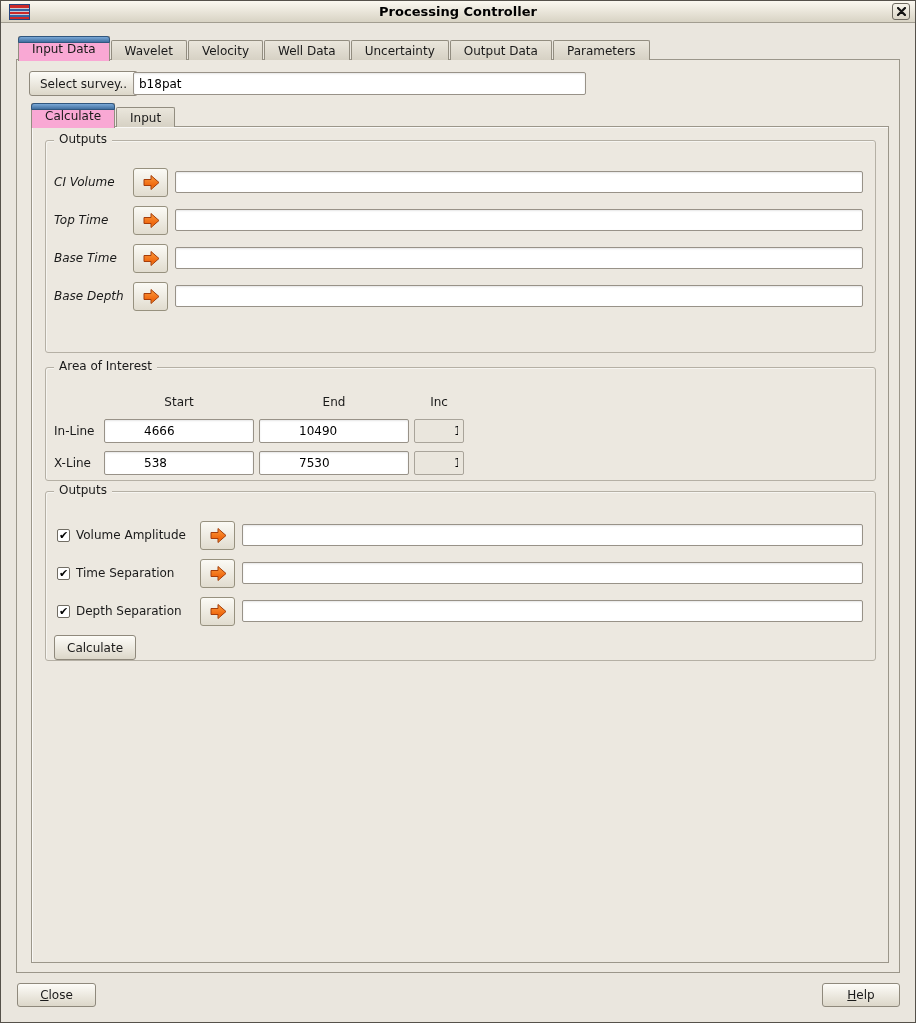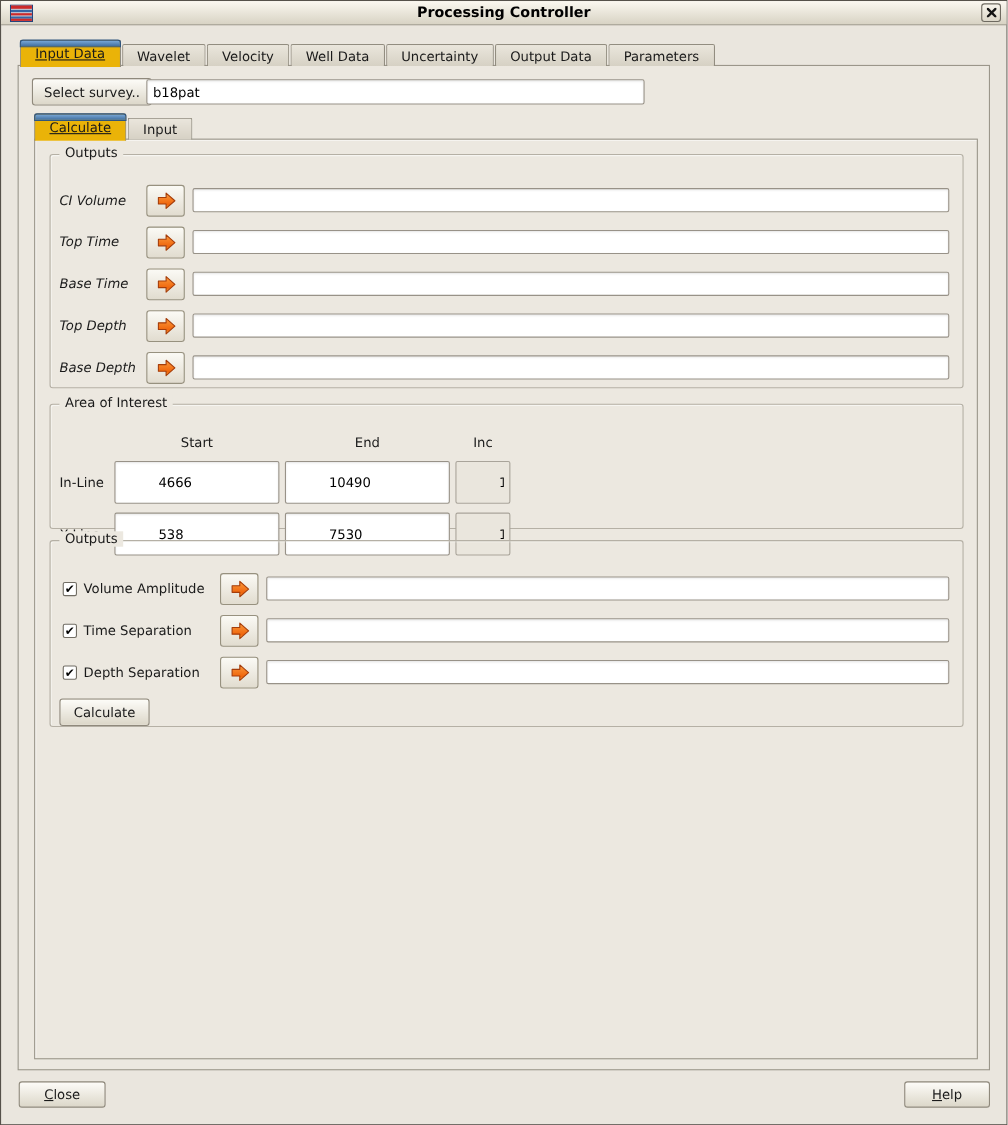--- a/index.html
+++ b/index.html
@@ -37,21 +37,21 @@
   .tab {
     height:20px; display:flex; align-items:center;
     padding:0 13px; margin-right:1px;
     background:linear-gradient(#eae6dc,#d6d1c4);
     border:1px solid #928d80; border-bottom:none;
     border-radius:2px 2px 0 0;
     white-space:nowrap; cursor:default;
   }
   .tab.active {
     position:relative; height:25px; margin-bottom:-1px;
-    background:#eab308; z-index:3;text-decoration:underline;
+    background:#f9a8d4; z-index:3;
   }
   .tab.active::before {
     content:""; position:absolute; left:-1px; right:-1px; top:-1px; height:5px;
     background:linear-gradient(#7aa8d7,#416f9f);
     border:1px solid #30567e; border-radius:3px 3px 0 0;
   }
   
   .page {
     position:absolute; background:#ece8e0;
     border:1px solid #9b968a; z-index:1;
@@ -98,21 +98,21 @@
   }
   .io-field { flex:1; height:22px; margin-left:7px; }
   
   .aoi-grid {
     display:grid;
     grid-template-columns:45px 150px 150px 50px;
     column-gap:5px; row-gap:8px;
     margin:25px 0 0 8px; align-items:center;
   }
   .aoi-head { text-align:center; height:18px; line-height:18px; }
-  .aoi-field { width:100%; height:39px;padding-left:39px; }
+  .aoi-field { width:100%; height:24px;padding-left:39px; }
   .aoi-field[disabled] {
     background:#eae6dd; border-color:#a9a49a; color:#000;
     box-shadow:none;
   }
   
   .out-row { display:flex; align-items:center; height:30px; margin:0 12px 8px 11px; }
   .out-row.first { margin-top:28px; }
   .checkbox {
     width:13px; height:13px; flex:0 0 13px;
     background:#fff; border:1px solid #716d64; border-radius:2px;
@@ -226,29 +226,20 @@
       <div class="io-row">
         <span class="io-label">Base Time</span>
         <button class="arrow-btn">
           <svg width="20" height="17" viewBox="0 0 20 17">
               <polygon points="3,5.5 10,5.5 10,1.5 18,8.5 10,15.5 10,11.5 3,11.5" fill="url(#arrowGrad)" stroke="#a53d0a" stroke-width="1" stroke-linejoin="round"></polygon>
             </svg>
         </button>
         <input class="field io-field" value="" style="">
       </div>
 
-      <div class="io-row">
-        <span class="io-label">Top Depth</span>
-        <button class="arrow-btn">
-          <svg width="20" height="17" viewBox="0 0 20 17">
-              <polygon points="3,5.5 10,5.5 10,1.5 18,8.5 10,15.5 10,11.5 3,11.5" fill="url(#arrowGrad)" stroke="#a53d0a" stroke-width="1" stroke-linejoin="round"></polygon>
-            </svg>
-        </button>
-        <input class="field io-field" value="" style="">
-      </div>
 
       <div class="io-row">
         <span class="io-label">Base Depth</span>
         <button class="arrow-btn">
           <svg width="20" height="17" viewBox="0 0 20 17">
               <polygon points="3,5.5 10,5.5 10,1.5 18,8.5 10,15.5 10,11.5 3,11.5" fill="url(#arrowGrad)" stroke="#a53d0a" stroke-width="1" stroke-linejoin="round"></polygon>
             </svg>
         </button>
         <input class="field io-field" value="" style="">
       </div>

